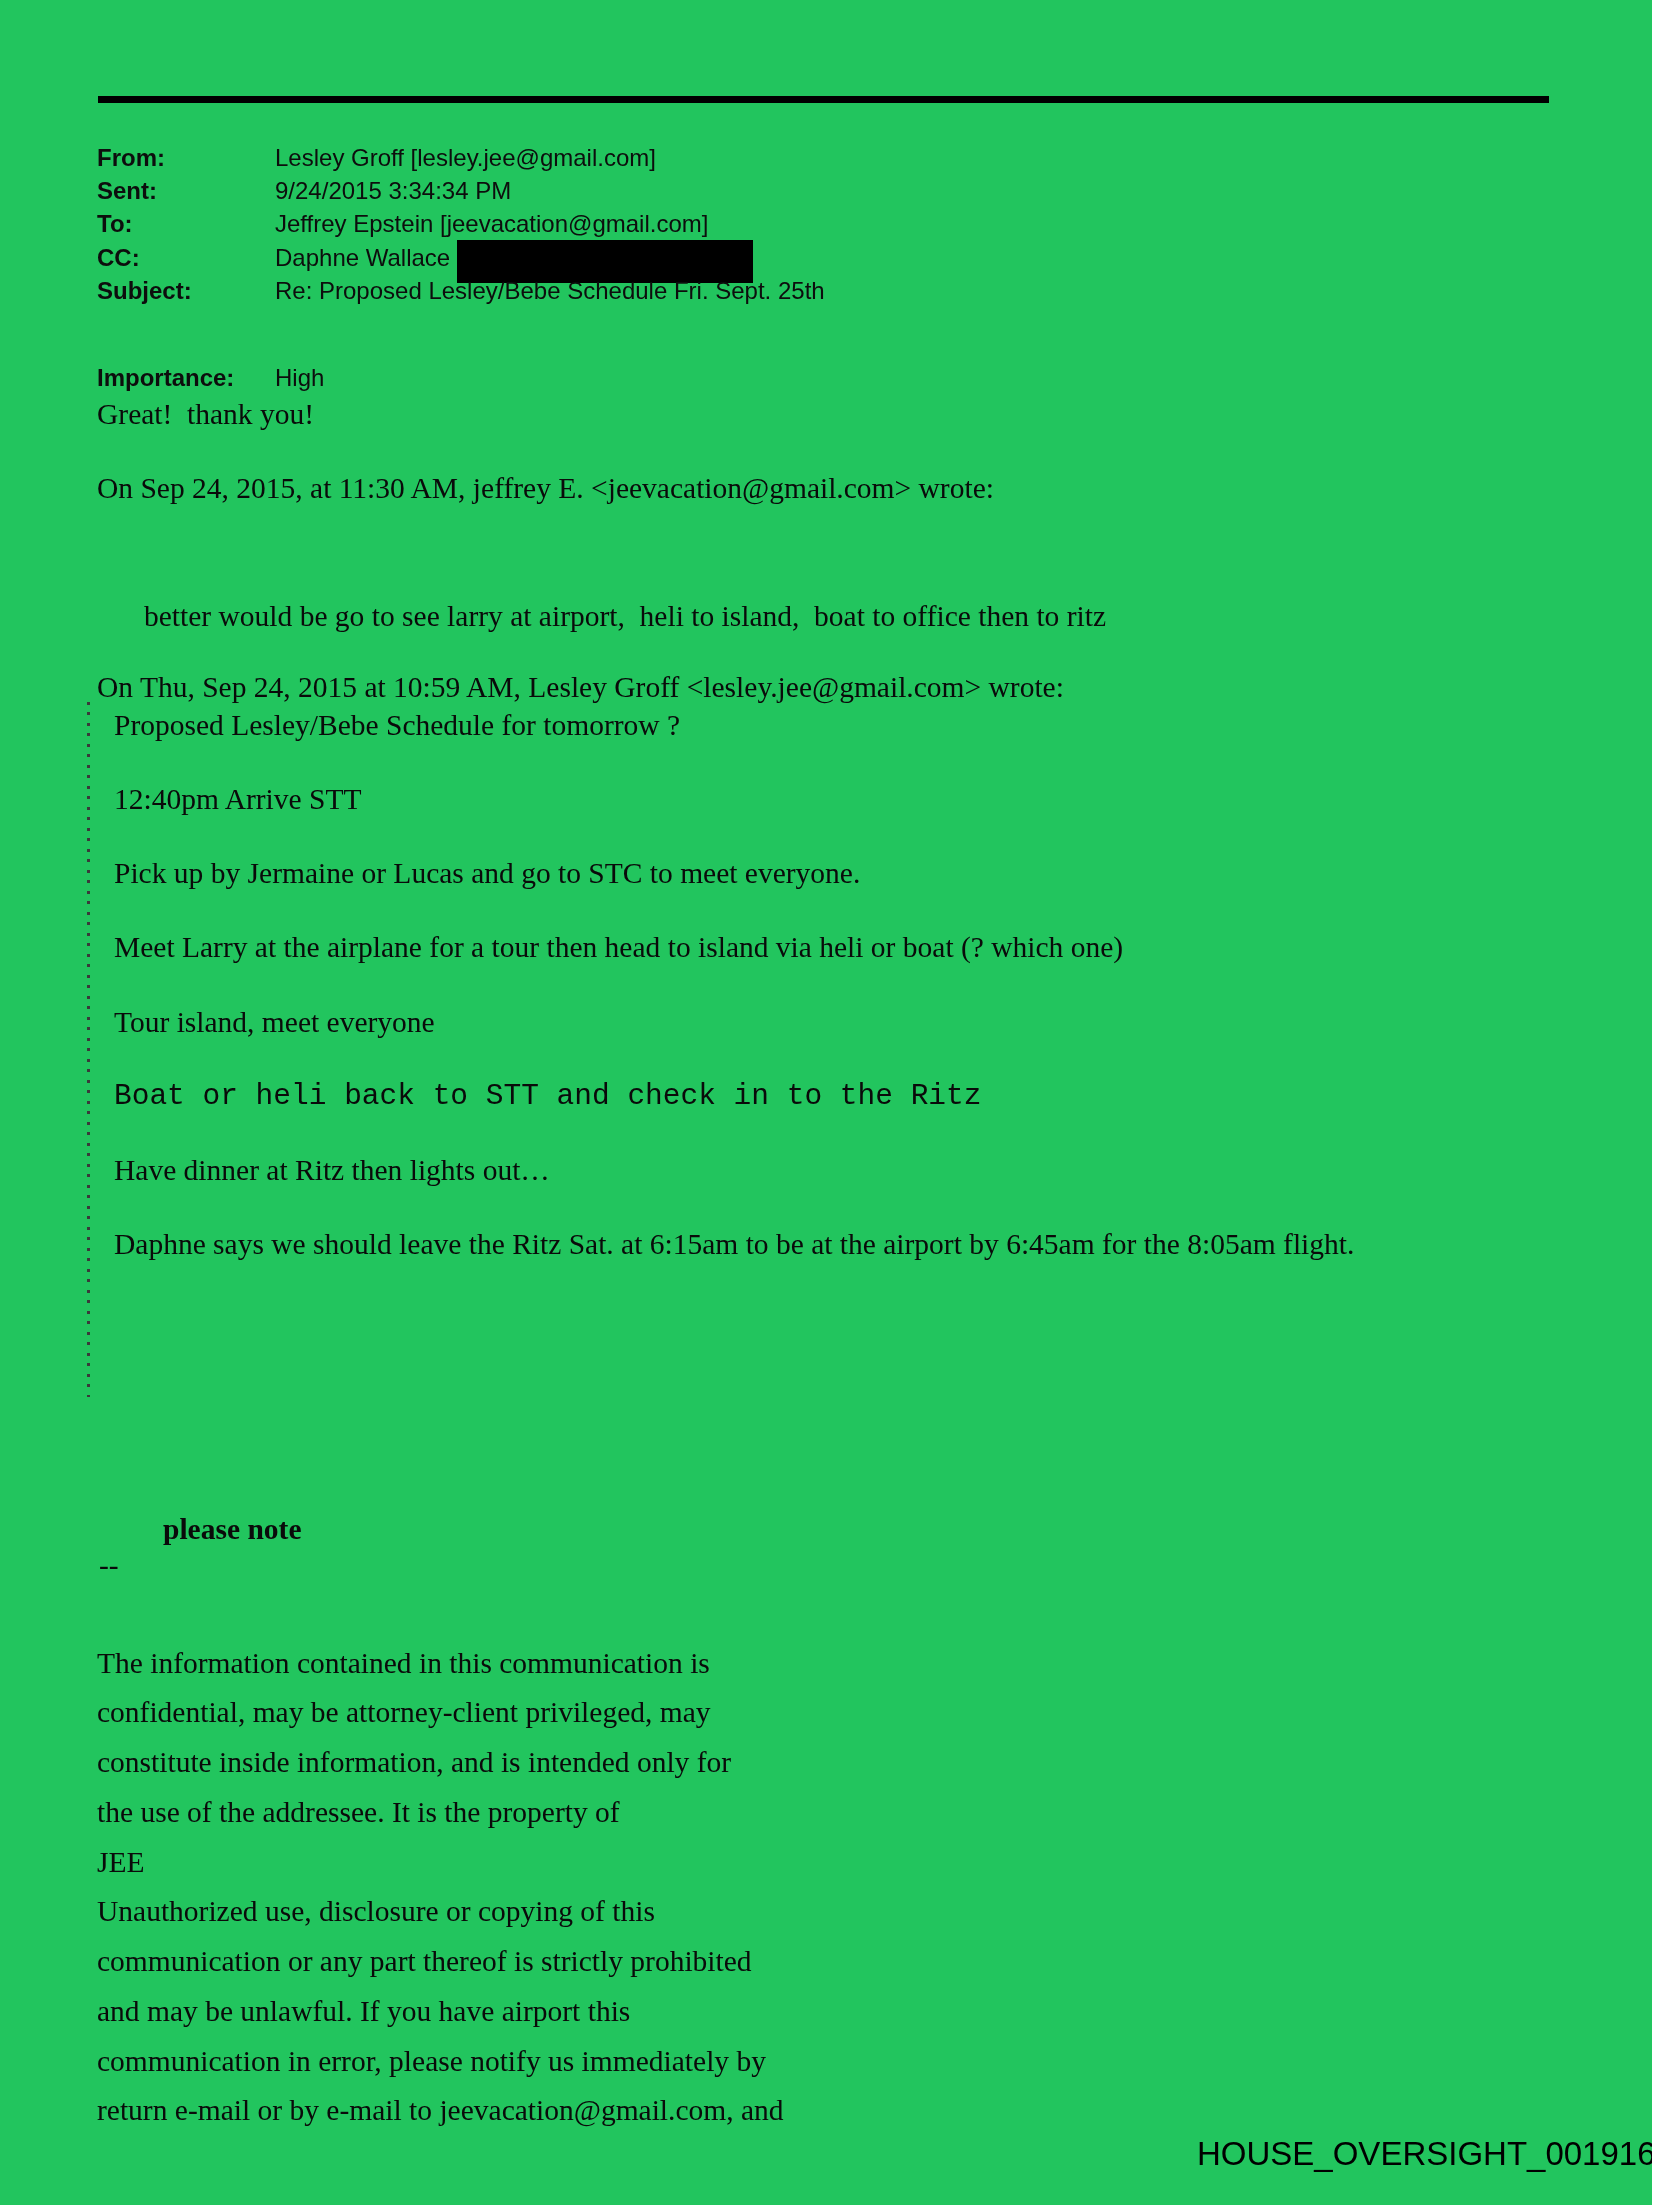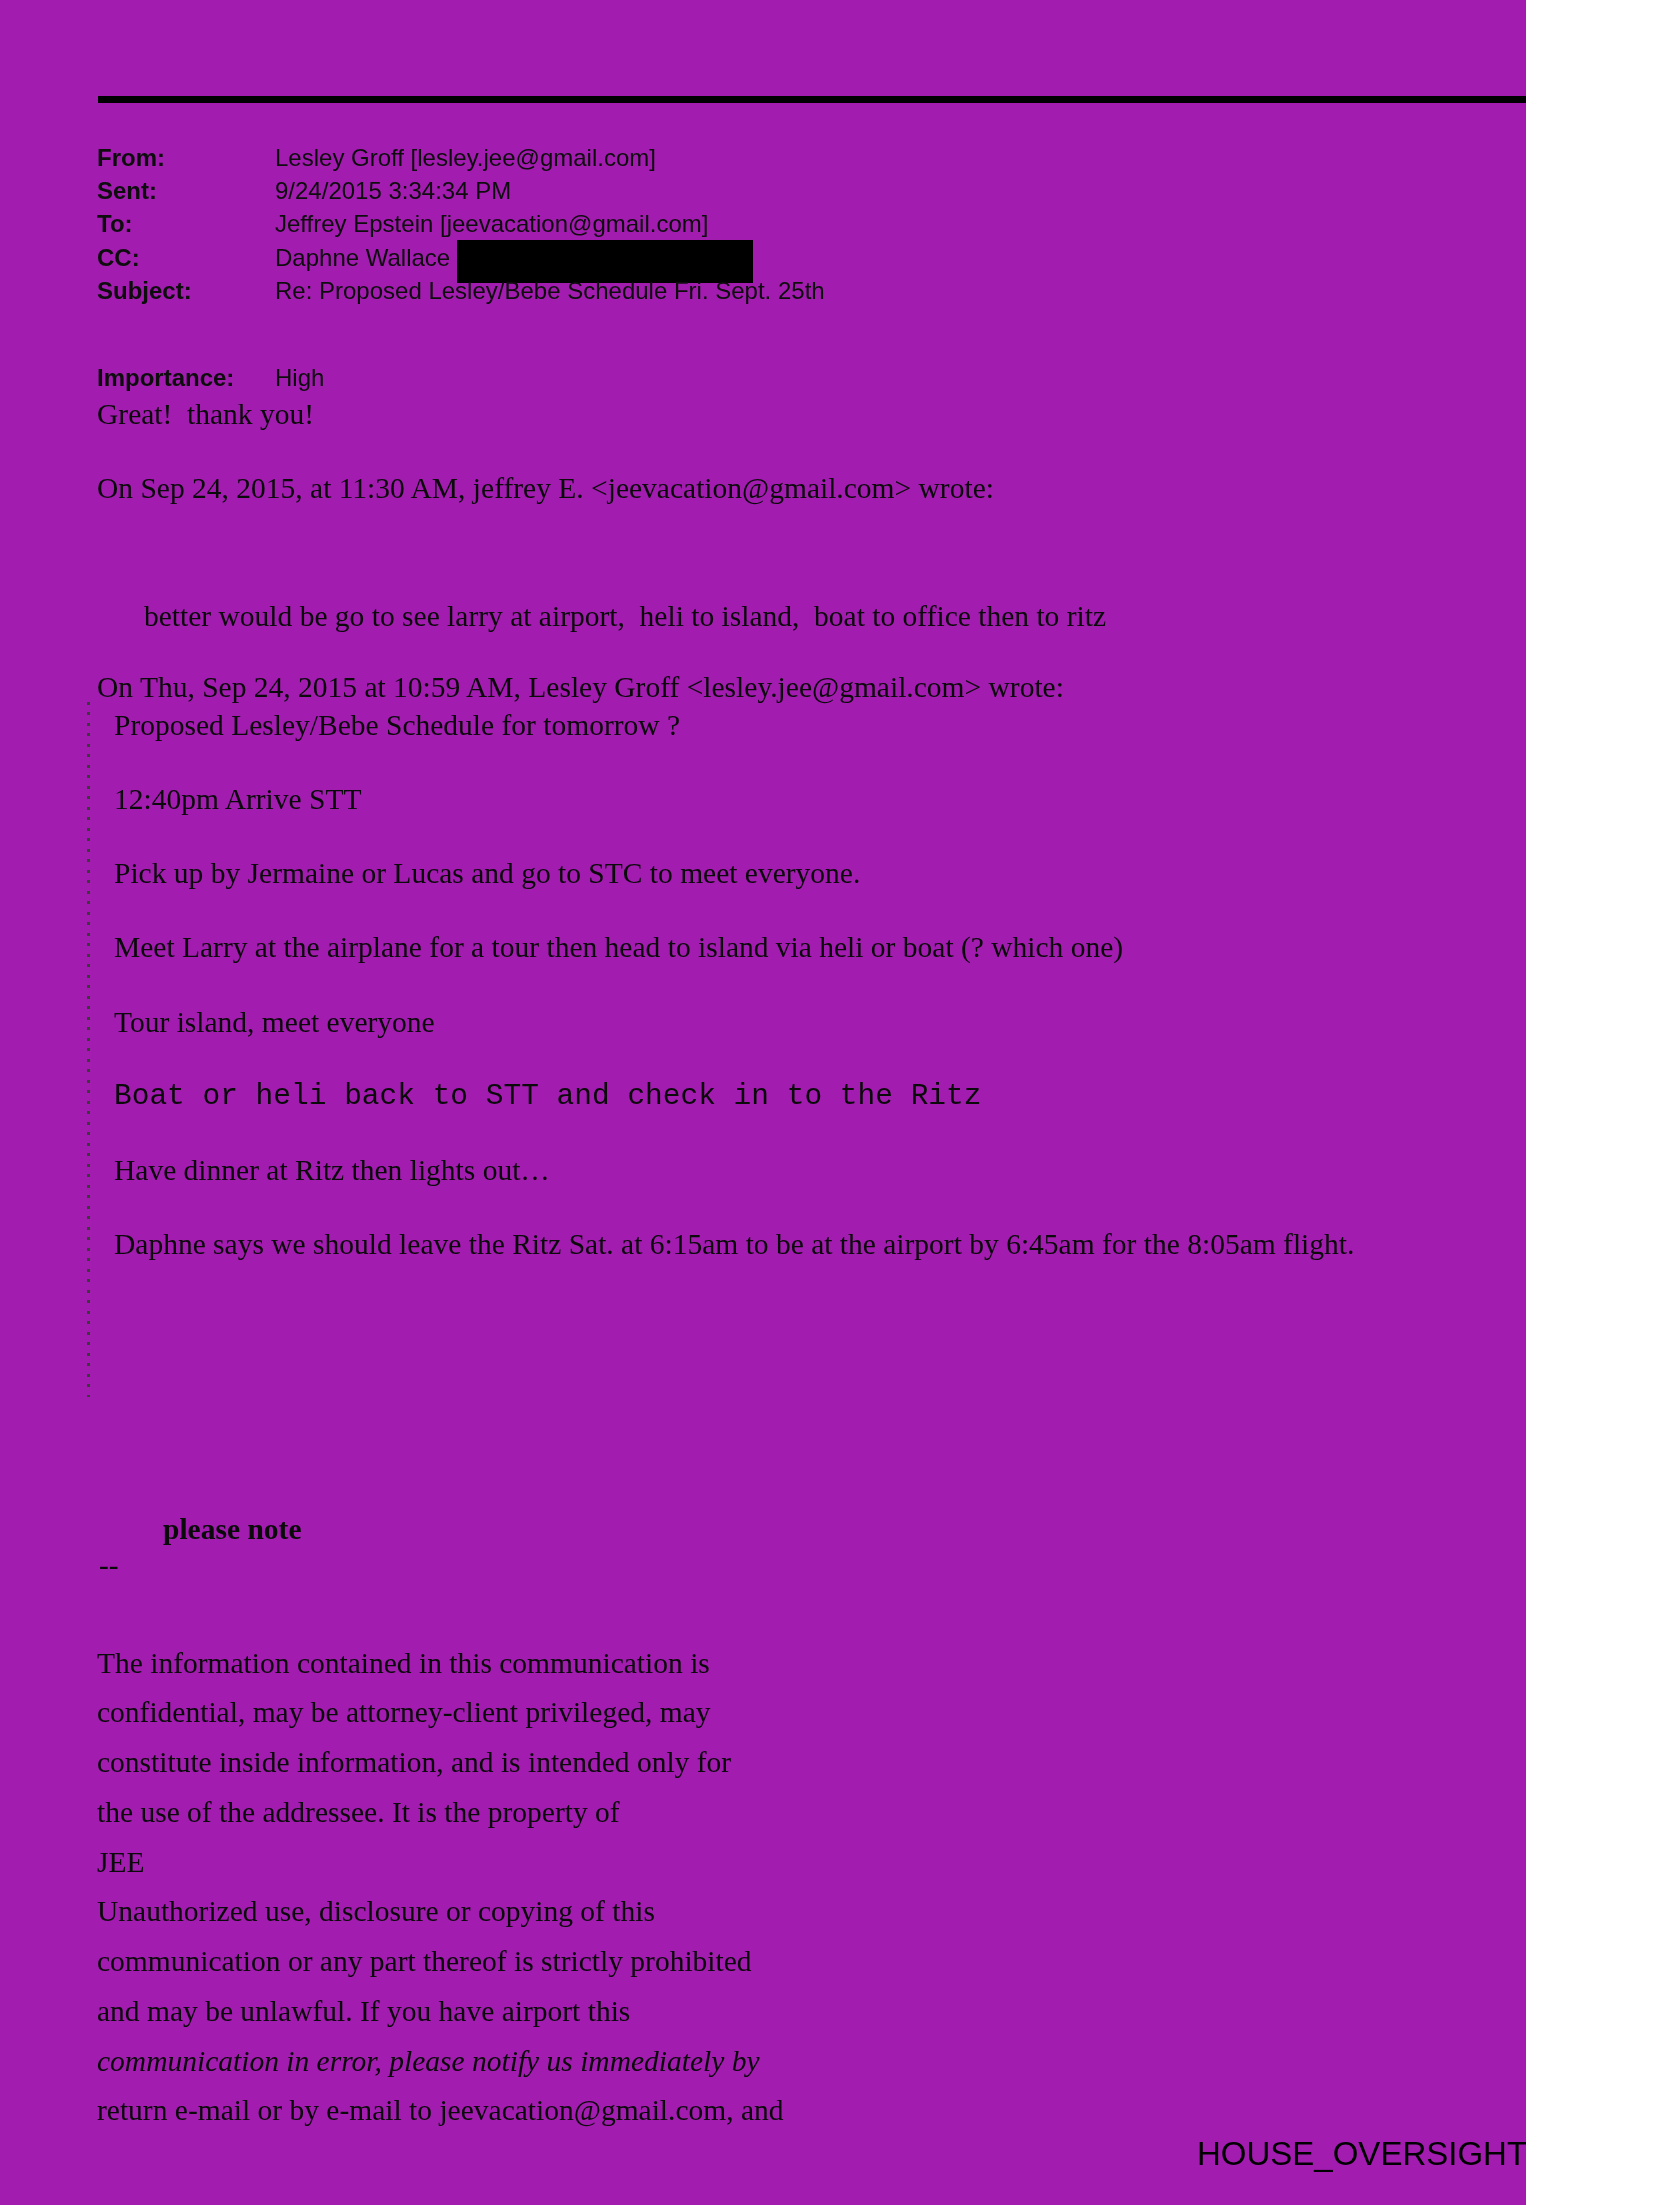--- a/index.html
+++ b/index.html
@@ -1,21 +1,21 @@
 <!DOCTYPE html>
 <html style="font-size:10.5px"><head>
 <meta charset="utf-8">
 <style>
   * { margin: 0; padding: 0; box-sizing: border-box; }
   html, body { background: #ffffff; }
   .page {
     position: relative;
-    width: 1526px;
+    width: 1652px;
     height: 2205px;
-    background: #a21caf;
+    background: #22c55e;
     overflow: hidden;
     font-family: "Liberation Serif", serif;
     color: #0a0a0a;
   }
   
   .top-rule {
     position: absolute;
     left: 98px; top: 96px;
     width: 1451px; height: 7.2px;
     background: #000;
@@ -79,21 +79,21 @@
   .l-dashes { top: 1548px; left: 99px; }
   .l-note   { top: 1512px; left: 163px; font-weight: bold; }
   .d0 { top: 1646px; }
   .d1 { top: 1695px; text-align: right; }
   .d2 { top: 1745px; }
   .d3 { top: 1795px; }
   .d4 { top: 1845px; }
   .d5 { top: 1894px; }
   .d6 { top: 1944px; }
   .d7 { top: 1994px; }
-  .d8 { top: 2044px; font-style: italic; }
+  .d8 { top: 2044px; }
   .l-last { top: 2093px; }
   
   .bates {
     position: absolute;
     left: 1197px; top: 2135px;
     font-family: "Liberation Sans", sans-serif;
     font-size: 33px;
     color: #000;
     white-space: pre;
   }

